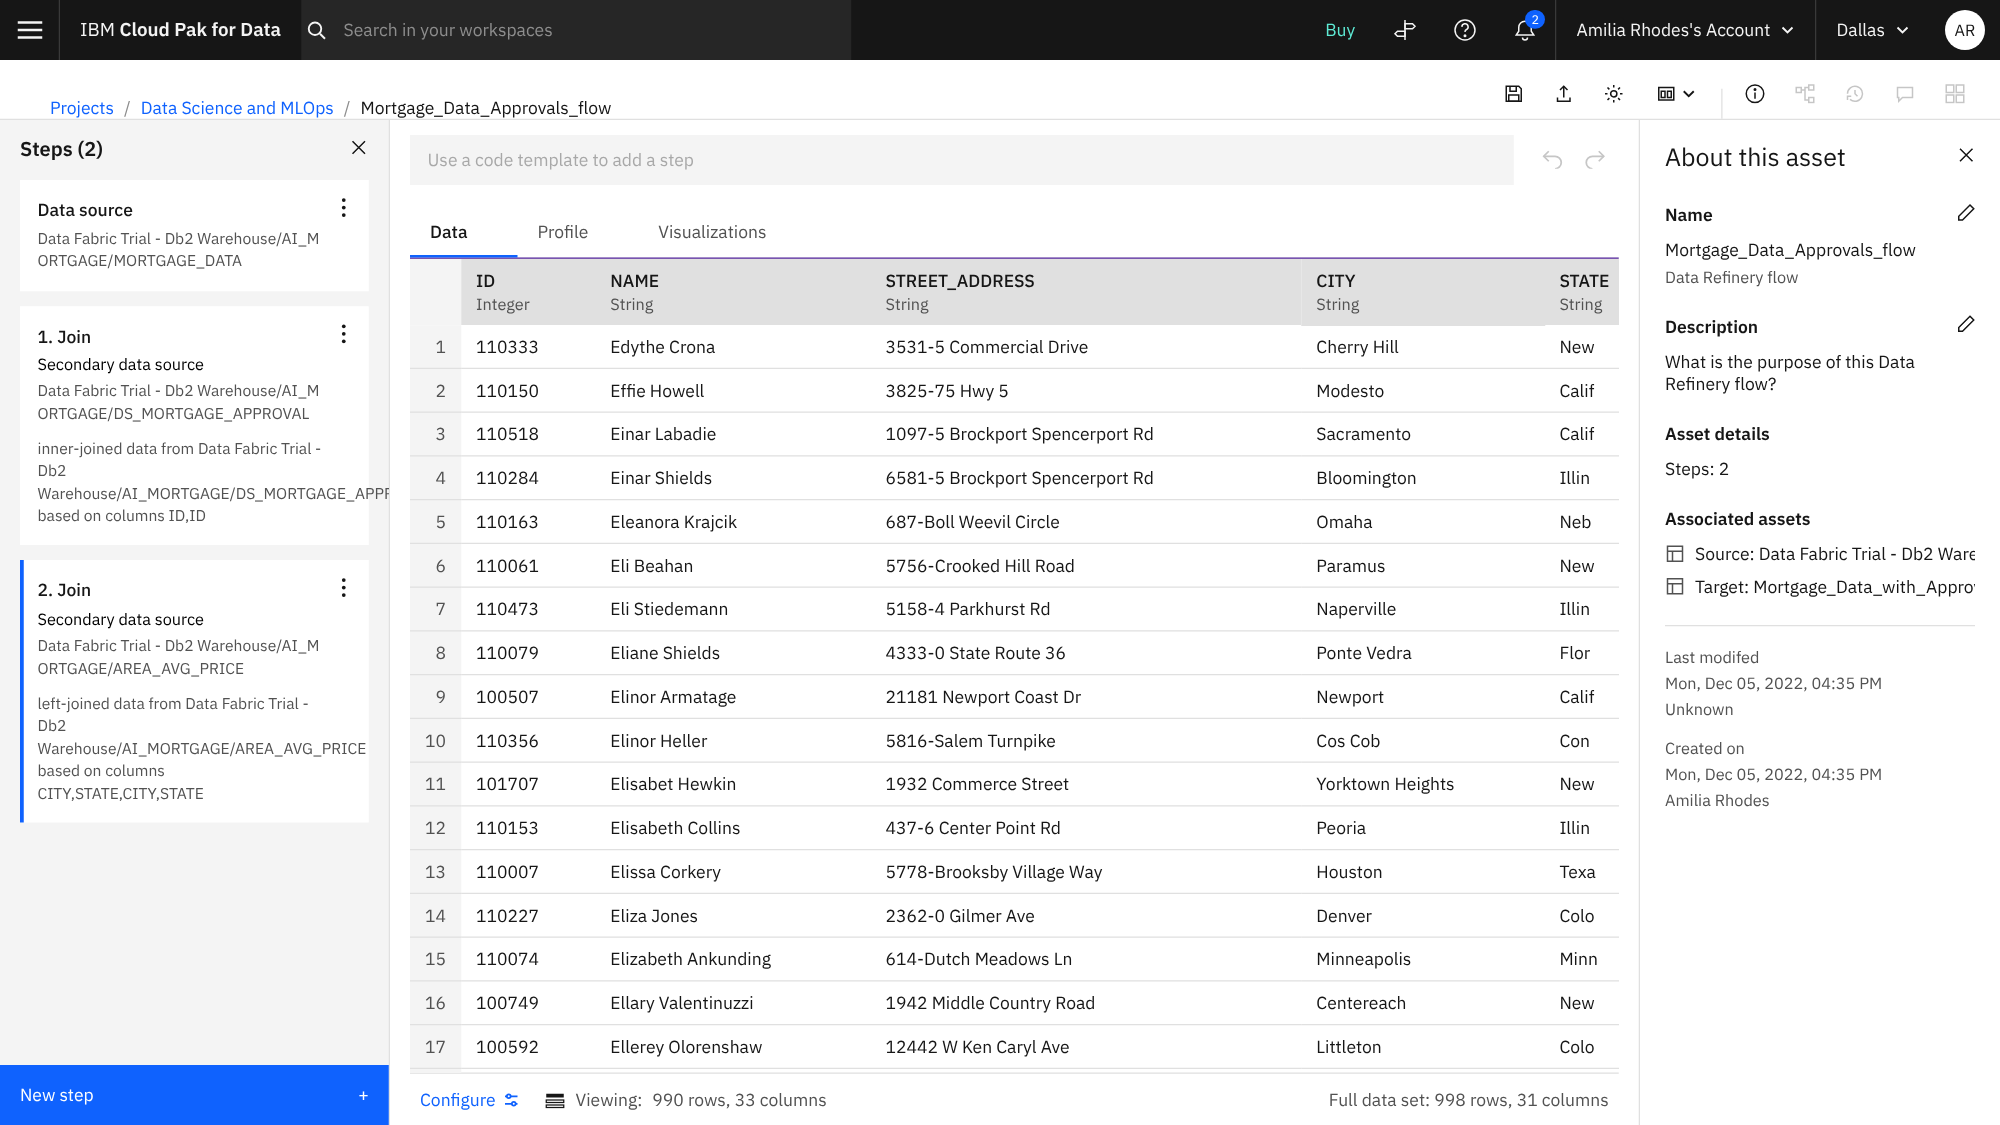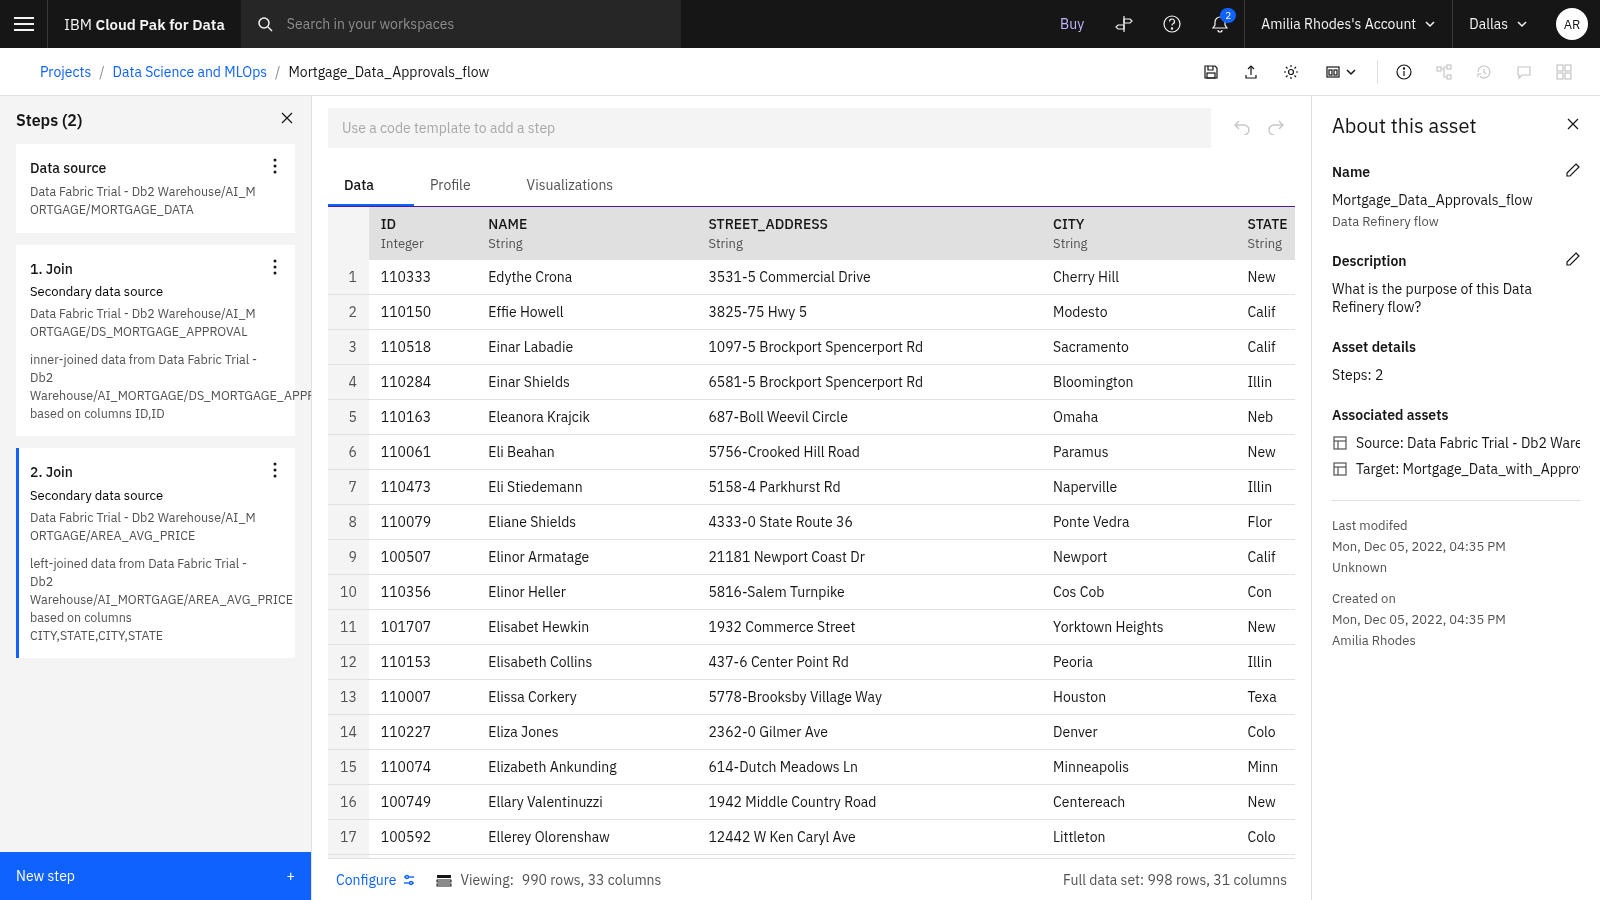--- a/index.html
+++ b/index.html
@@ -1,30 +1,30 @@
 <!DOCTYPE html>
 <html><head>
 <meta charset="utf-8">
 <style>
 *{box-sizing:border-box;margin:0;padding:0;font-family:"IBM Plex Sans",Arial,sans-serif}
 body{width:1600px;height:900px;overflow:hidden;background:#fff;color:#161616;font-size:14px}
 .topbar{height:48px;background:#161616;display:flex;align-items:center;color:#f4f4f4}
 .topbar .menu-btn{width:48px;height:48px;display:flex;align-items:center;justify-content:center;border-right:1px solid #393939}
 .topbar .brand{padding:0 16px;font-size:15px}
 .topbar .brand b{font-weight:600}
-.topbar .search{flex:0 0 440px;height:48px;background:#262626;display:flex;align-items:center;padding:0 16px;color:#8d8d8d}
+.topbar .search{flex:0 0 440px;height:48px;background:#262626;display:flex;align-items:center;padding:0 4px;color:#8d8d8d}
 .topbar .search svg{margin-right:14px}
 .topbar .spacer{flex:1}
-.topbar .buy{color:#c4b5fd;padding:0 16px;cursor:pointer}
+.topbar .buy{color:#5eead4;padding:0 16px;cursor:pointer}
 .topbar .icon-btn{width:48px;height:48px;display:flex;align-items:center;justify-content:center;position:relative;cursor:pointer}
 .topbar .badge{position:absolute;top:8px;right:8px;background:#0f62fe;color:#fff;border-radius:8px;font-size:10px;padding:1px 5px}
 .topbar .account{padding:0 16px;display:flex;align-items:center;gap:8px;border-left:1px solid #393939;height:48px}
 .topbar .region{padding:0 16px;display:flex;align-items:center;gap:8px;border-left:1px solid #393939;height:48px}
 .topbar .avatar{width:32px;height:32px;border-radius:50%;background:#fff;color:#161616;display:flex;align-items:center;justify-content:center;font-size:13px;margin:0 12px}
-.subbar{height:48px;border-bottom:1px solid #e0e0e0;display:flex;align-items:center;padding:0 16px 0 40px}
+.subbar{height:48px;border-bottom:1px solid #e0e0e0;display:flex;align-items:flex-end;padding:0 16px 0 40px}
 .crumbs{display:flex;gap:8px;align-items:center}
 .crumbs a{color:#0f62fe;text-decoration:none}
 .crumbs .sep{color:#8d8d8d}
 .subbar .spacer{flex:1}
 .subbar .tool{width:40px;height:40px;display:flex;align-items:center;justify-content:center;cursor:pointer;color:#525252}
 .subbar .divider{width:1px;height:24px;background:#e0e0e0;margin:0 6px}
 .main{display:flex;height:calc(900px - 96px)}
 .leftpane{width:312px;background:#f4f4f4;display:flex;flex-direction:column;border-right:1px solid #e0e0e0}
 .leftpane .hdr{height:48px;display:flex;align-items:center;justify-content:space-between;padding:0 16px;font-size:16px;font-weight:600}
 .steps-scroll{flex:1;overflow:auto;padding:0 16px}

